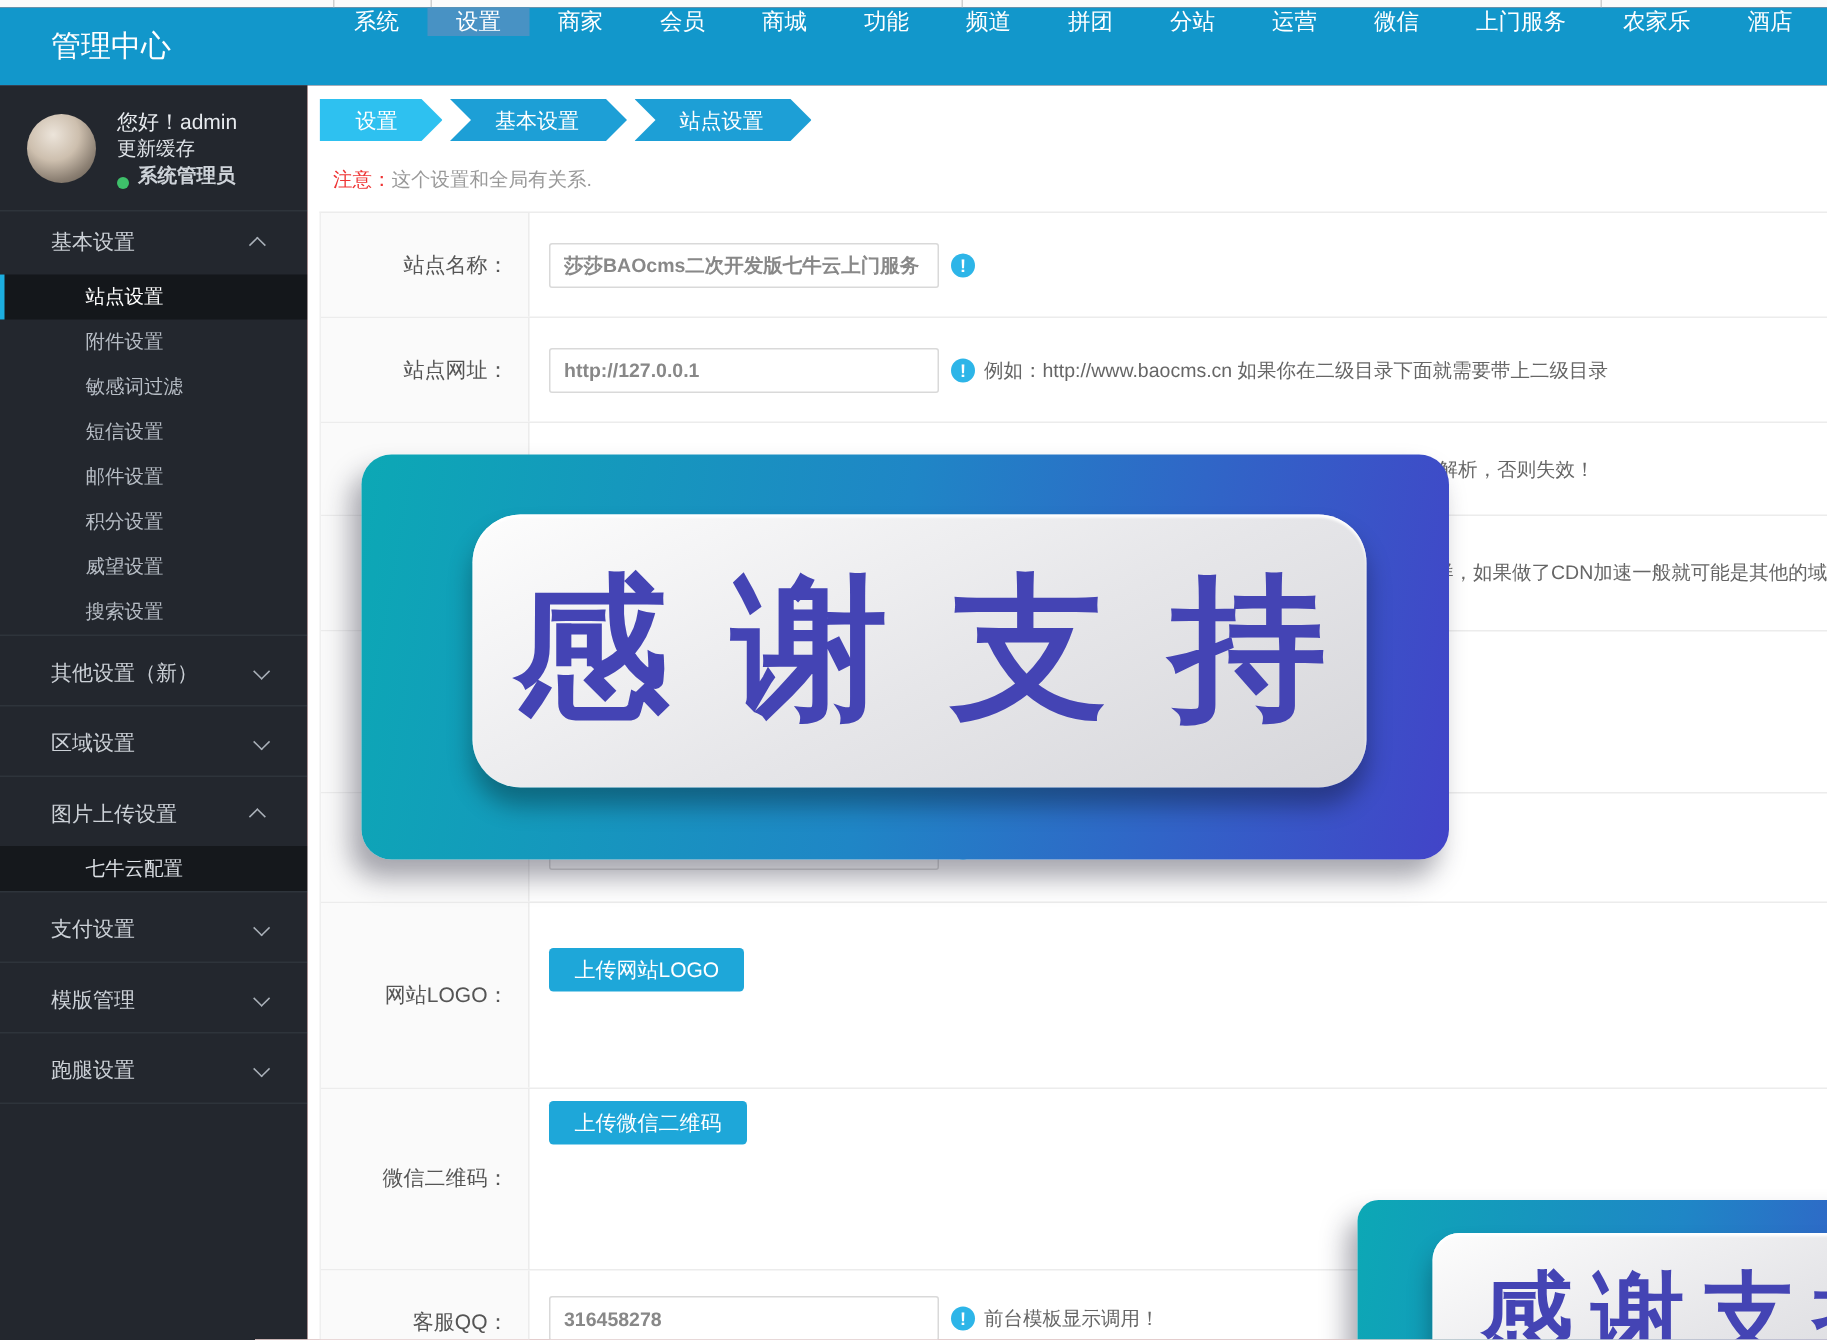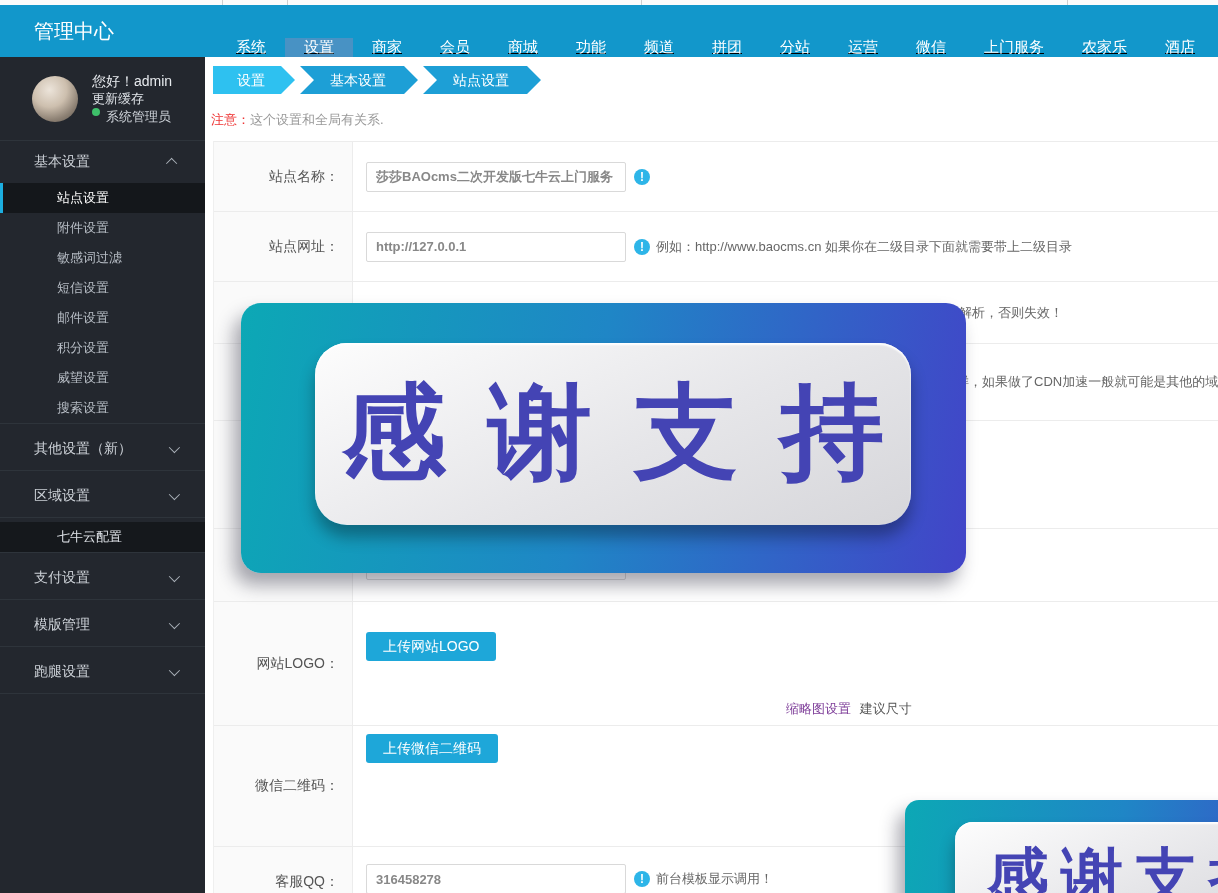--- a/index.html
+++ b/index.html
@@ -9,54 +9,54 @@
 
   
   .topstrip { position:absolute; left:0; top:0; width:100%; height:5px; background:#fbfbfb;
     background-image:linear-gradient(#cfcfcf,#cfcfcf),linear-gradient(#cfcfcf,#cfcfcf),linear-gradient(#cfcfcf,#cfcfcf),linear-gradient(#cfcfcf,#cfcfcf);
     background-size:1px 5px,1px 5px,1px 5px,1px 5px; background-repeat:no-repeat;
     background-position:222px 0,287px 0,641px 0,1067px 0; }
 
   
   .topbar { position:absolute; left:0; top:5px; width:100%; height:52px; background:#1297cb; display:flex; align-items:stretch; }
   .brand { width:205px; color:#fff; font-size:20px; line-height:52px; padding-left:34px; flex:none; }
-  .nav { display:flex; align-items:flex-end; margin-left:12px;text-decoration:underline; }
+  .nav { display:flex; align-items:flex-start; margin-left:12px; }
   .nav-item { color:#fff; font-size:15px; display:flex; align-items:center; padding:0 19px; cursor:pointer; }
   .nav-item.active { background:#4892c4; }
 
   
   .sidebar { position:absolute; left:0; top:57px; width:205px; bottom:0; background:#23272e; color:#c6ccd3; }
-  .userbox { height:84px; display:flex; align-items:center; padding-left:32px; border-bottom:1px solid #2e343b; }
+  .userbox { height:84px; display:flex; align-items:center; padding-left:18px; border-bottom:1px solid #2e343b; }
   .avatar { width:46px; height:46px; border-radius:50%; flex:none;
     background:radial-gradient(circle at 38% 30%, #ece4da 0%, #cdbfae 40%, #8d8174 70%, #564f46 100%); }
   .userinfo { margin-left:14px; font-size:13px; line-height:18px; }
   .greeting { color:#e7eaee; font-size:14px; }
   .cache-link { color:#dfe3e8; cursor:pointer; }
-  .role { display:flex; align-items:flex-start; color:#ced3d9; }
+  .role { display:flex; align-items:flex-end; color:#ced3d9;font-weight:bold; }
   .dot { width:8px; height:8px; border-radius:50%; background:#3ec06a; margin-right:6px; }
 
   .menu { font-size:14px; }
   .sec { height:42px; display:flex; align-items:center; padding-left:34px; color:#ccd1d7; cursor:pointer; }
   .sec .chev { margin-left:auto; margin-right:28px; }
   .gap { height:5px; border-top:1px solid #2e343b; }
   .sub { height:30px; display:flex; align-items:center; padding-left:57px; font-size:13px; color:#b7bdc5; cursor:pointer; }
   .sub.active { background:#14171b; color:#fff; border-left:3px solid #1caee0; padding-left:54px; }
   .sub.dark { background:#15181c; color:#dde1e6; }
   .chev { width:8px; height:8px; border-right:1.5px solid #aab1b9; border-bottom:1.5px solid #aab1b9; display:inline-block; }
   .chev.down { transform:rotate(45deg) translateY(-2px); }
   .chev.up { transform:rotate(225deg) translateY(-2px); }
 
   
   .content { position:absolute; left:205px; top:57px; right:0; bottom:0; background:#fff; }
   .breadcrumb { position:absolute; left:8px; top:9px; display:flex; gap:5px; }
   .crumb { height:28px; line-height:28px; color:#fff; font-size:14px; background:#1d9fd6; padding:0 32px 0 30px;
     clip-path:polygon(0 0, calc(100% - 14px) 0, 100% 50%, calc(100% - 14px) 100%, 0 100%, 14px 50%); cursor:pointer; }
   .crumb.first { background:#2ec1f0; padding:0 30px 0 24px;
     clip-path:polygon(0 0, calc(100% - 14px) 0, 100% 50%, calc(100% - 14px) 100%, 0 100%); }
-  .notice { position:absolute; left:6px; top:54px; font-size:13px; color:#999; }
+  .notice { position:absolute; left:17px; top:54px; font-size:13px; color:#999; }
   .notice .red { color:#e33; }
 
   
   .ftable { position:absolute; left:8px; top:84px; right:0; border-top:1px solid #ececec; border-left:1px solid #efefef; }
   .frow { display:flex; border-bottom:1px solid #ececec; }
   .flabel { width:139px; flex:none; background:#fafafa; border-right:1px solid #ececec;
     display:flex; align-items:center; justify-content:flex-end; padding-right:13px; font-size:14px; color:#555; }
   .flabel.top { align-items:flex-start; padding-top:26px; }
   .fcell { flex:1; display:flex; align-items:center; padding-left:13px; font-size:13px; color:#666; }
   .fcell.block { display:block; }
@@ -148,20 +148,24 @@
       <div class="sec">
         <span>其他设置（新）</span>
         <span class="chev down"></span>
       </div>
       <div class="gap"></div>
       <div class="sec">
         <span>区域设置</span>
         <span class="chev down"></span>
       </div>
       <div class="gap"></div>
+      <div class="sec">
+        <span>图片上传设置</span>
+        <span class="chev up"></span>
+      </div>
       <div class="sub dark">七牛云配置</div>
       <div class="gap"></div>
       <div class="sec">
         <span>支付设置</span>
         <span class="chev down"></span>
       </div>
       <div class="gap"></div>
       <div class="sec">
         <span>模版管理</span>
         <span class="chev down"></span>
@@ -228,24 +232,20 @@
         <div class="fcell">
           <input class="tin" value="" style="">
           <span class="info">!</span>
         </div>
       </div>
 
       <div class="frow" style="height:124px">
         <div class="flabel">网站LOGO：</div>
         <div class="fcell block">
           <button class="btn r7">上传网站LOGO</button>
-          <div class="thumbline">
-            <span class="thumb-link">缩略图设置</span>
-            <span class="thumb-note">建议尺寸</span>
-          </div>
         </div>
       </div>
 
       <div class="frow" style="height:121px">
         <div class="flabel">微信二维码：</div>
         <div class="fcell block">
           <button class="btn r8">上传微信二维码</button>
         </div>
       </div>
 

